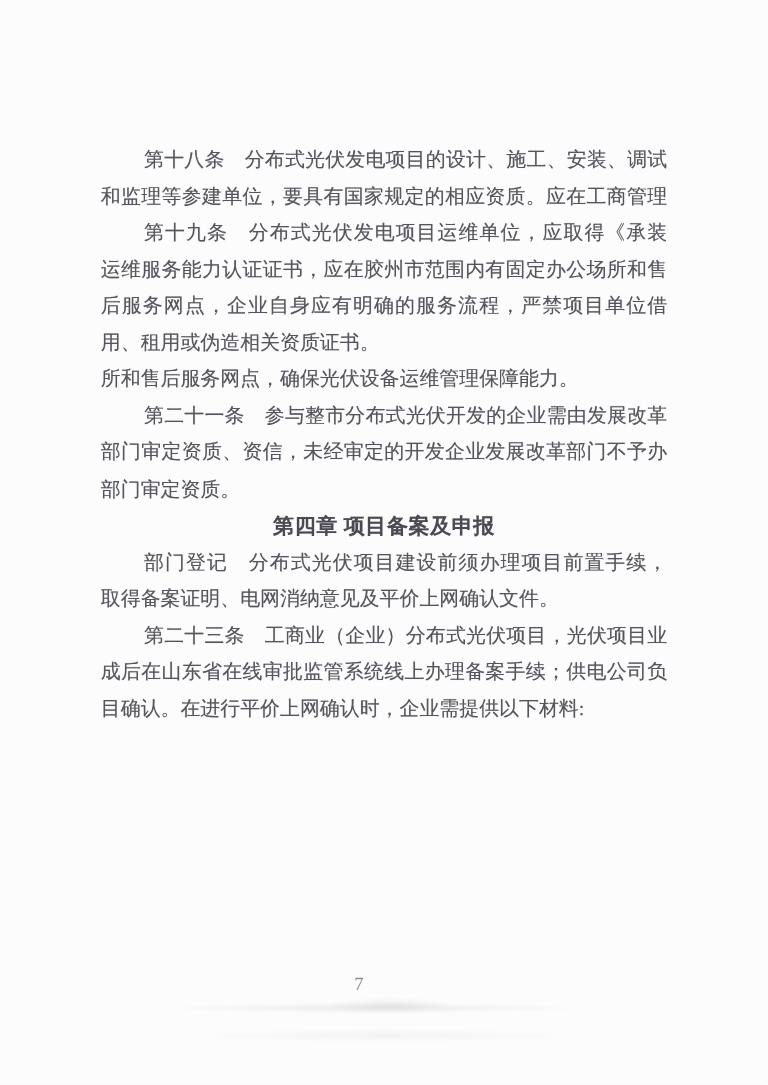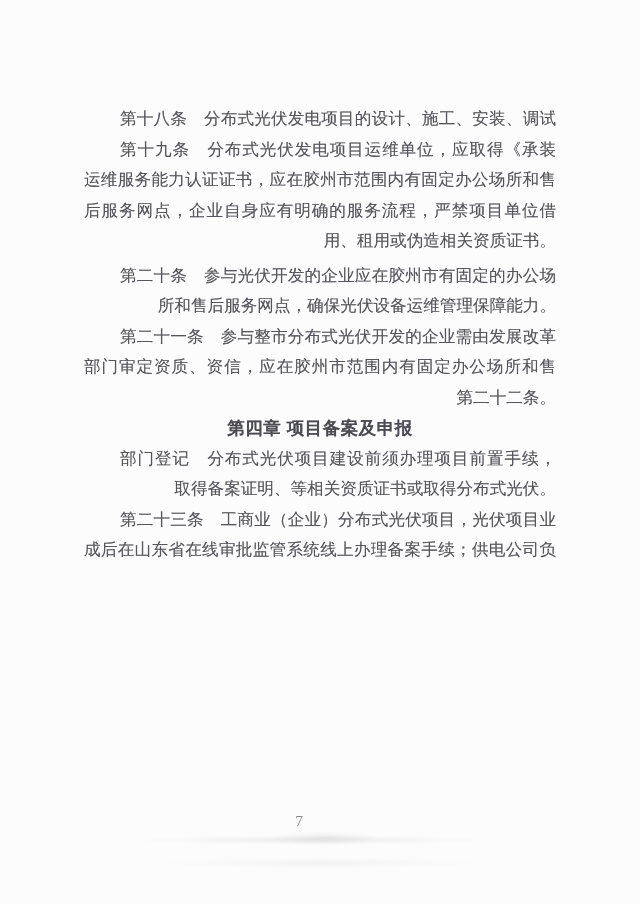--- a/index.html
+++ b/index.html
@@ -11,42 +11,42 @@
     position: relative;
     width: 640px;
     height: 904px;
     margin: 0 auto;
     background: #fcfcfc;
     overflow: hidden;
     font-family: "Liberation Serif", "DejaVu Serif", serif;
   }
   .text-block {
     position: absolute;
-    top: 104px;
+    top: 118px;
     left: 84px;
     width: 472px;
   }
   .line {
     font-size: 16.6px;
     line-height: 30.5px;
     color: #55555d;
-    text-align: right;
+    text-align: left;
     white-space: normal;
     text-shadow: 0 0 0.6px rgba(90, 90, 100, 0.45);
   }
   .line.justify {
     text-align: justify;
     text-align-last: justify;
     text-justify: inter-character;
   }
   .line.indent {
     padding-left: 36px;
   }
   .line.heading {
-    font-family: Liberation Sans, sans-serif;
+    font-family: Liberation Serif, serif;
     font-weight: 700;
     font-size: 17.5px;
     color: #4a4a52;
     text-align: center;
     text-align-last: center;
     padding-left: 0;
     letter-spacing: 0.5px;
   }
   .line.gap-before {
     margin-top: 4px;
@@ -80,32 +80,33 @@
     top: 855px; left: 90px; width: 460px; height: 16px;
     background: radial-gradient(ellipse 50% 50% at 50% 50%, rgba(160,160,165,0.10), rgba(160,160,165,0) 70%);
   }
 </style>
 </head>
 <body>
 
 <div class="page">
   <div class="text-block" id="doc-lines">
       <div class="line indent justify">第十八条　分布式光伏发电项目的设计、施工、安装、调试</div>
+      <div class="line justify">和监理等参建单位，要具有国家规定的相应资质。应在工商管理</div>
       <div class="line indent justify">第十九条　分布式光伏发电项目运维单位，应取得《承装</div>
       <div class="line justify">运维服务能力认证证书，应在胶州市范围内有固定办公场所和售</div>
       <div class="line justify">后服务网点，企业自身应有明确的服务流程，严禁项目单位借</div>
       <div class="line">用、租用或伪造相关资质证书。</div>
-      <div class="line indent justify gap-before">第二十条　参与光伏开发的企业应在胶州市有固定的办公场</div>
       <div class="line">所和售后服务网点，确保光伏设备运维管理保障能力。</div>
       <div class="line indent justify">第二十一条　参与整市分布式光伏开发的企业需由发展改革</div>
-      <div class="line justify">部门审定资质、资信，应在胶州市范围内有固定办公场所和售</div>
-      <div class="line">第二十二条。</div>
+      <div class="line justify">部门审定资质、资信，未经审定的开发企业发展改革部门不予办</div>
+      <div class="line">部门审定资质。</div>
       <div class="line heading">第四章 项目备案及申报</div>
       <div class="line indent justify">部门登记　分布式光伏项目建设前须办理项目前置手续，</div>
-      <div class="line">取得备案证明、等相关资质证书或取得分布式光伏。</div>
+      <div class="line">取得备案证明、电网消纳意见及平价上网确认文件。</div>
       <div class="line indent justify">第二十三条　工商业（企业）分布式光伏项目，光伏项目业</div>
       <div class="line justify">成后在山东省在线审批监管系统线上办理备案手续；供电公司负</div>
+      <div class="line">目确认。在进行平价上网确认时，企业需提供以下材料:</div>
     </div>
   <div class="page-number">7</div>
   <div class="smudge smudge-1"></div>
   <div class="smudge smudge-2"></div>
   <div class="smudge smudge-3"></div>
 </div>
 
 </body></html>

